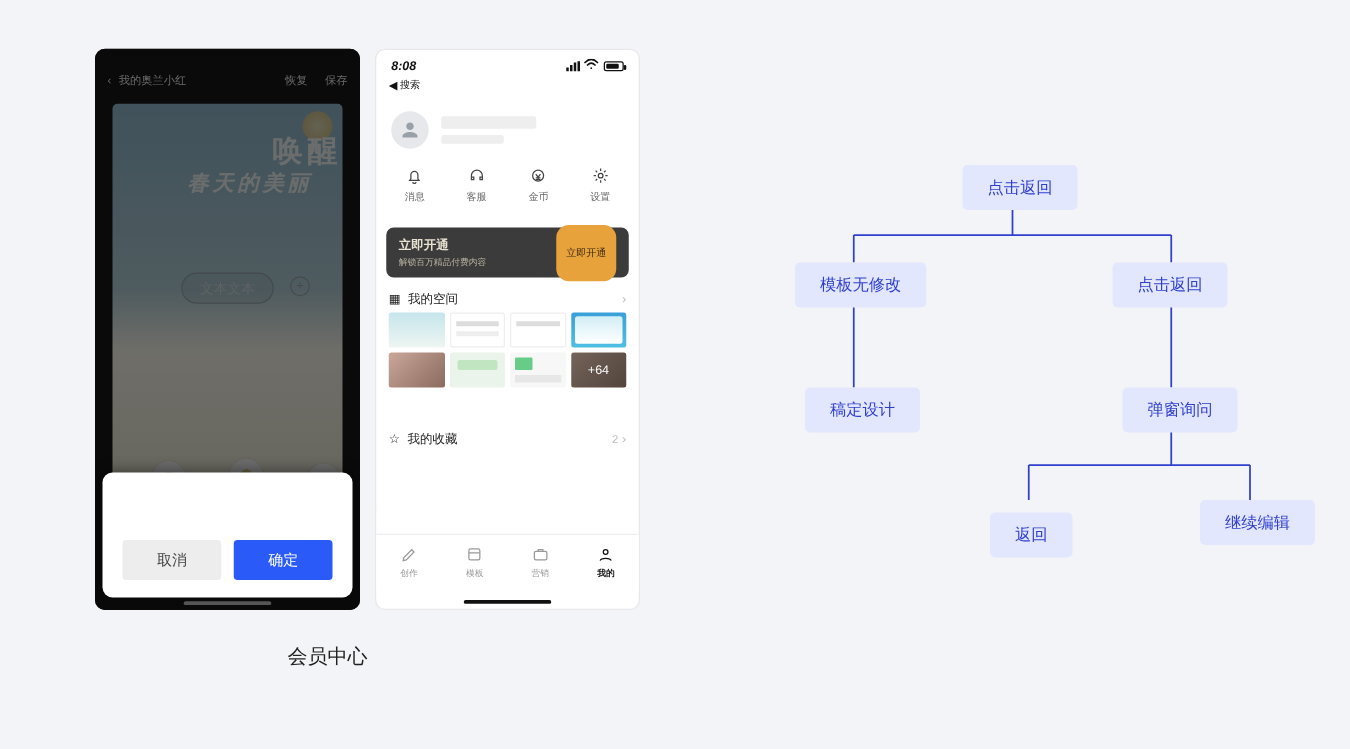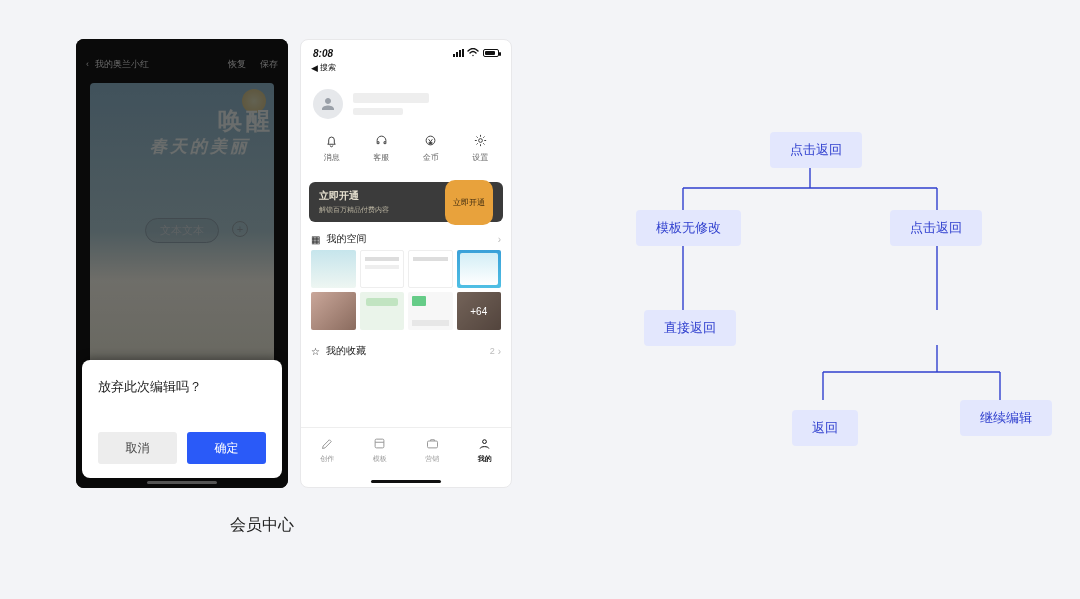--- a/index.html
+++ b/index.html
@@ -56,21 +56,21 @@
   .vip .s { font-size:7px; color:#b9b3a0; margin-top:2px;}
   .vip .sp { flex:1;}
   .vip .go { background:#e8a23c; color:#3b2a10; font-size:8px; padding:17px 8px; border-radius:10px; }
   .p2-sec { position:absolute; left:10px; right:10px; display:flex; align-items:center; font-size:10px; color:#222; }
   .p2-sec .star { margin-right:6px; color:#222; }
   .p2-sec .sp { flex:1;}
   .p2-sec .cnt { color:#bbb; font-size:9px; margin-right:3px;}
   .p2-sec .chev { color:#bbb; font-size:10px;}
   .sec1 { top:192px; }
   .grid { position:absolute; left:10px; right:10px; top:210px; display:grid; grid-template-columns:repeat(4,1fr); gap:4px; }
-  .cell { height:38px; border-radius:2px; position:relative; overflow:hidden; background:#eef2f3;text-align:right; }
+  .cell { height:28px; border-radius:2px; position:relative; overflow:hidden; background:#eef2f3;text-align:right; }
   .c1{ background:linear-gradient(#c6e5ec,#eef6f2);} 
   .c2{ background:#fff; border:1px solid #eee;} .c2::before{content:"";position:absolute;left:4px;right:4px;top:6px;height:4px;background:#ddd;} .c2::after{content:"";position:absolute;left:4px;right:4px;top:14px;height:4px;background:#eee;}
   .c3{ background:#fff; border:1px solid #eee;} .c3::before{content:"";position:absolute;left:4px;right:4px;top:6px;height:4px;background:#ddd;}
   .c4{ background:linear-gradient(#3aa0d8,#4fbfe4);} .c4::before{content:"";position:absolute;left:3px;right:3px;top:3px;bottom:3px;background:linear-gradient(#d3eef6,#fff); border-radius:2px;}
   .c5{ background:linear-gradient(135deg,#caa79a,#8a6b5e);} 
   .c6{ background:#eaf4ea;} .c6::before{content:"";position:absolute;left:6px;top:6px;right:6px;height:8px;background:#c1e4c1;border-radius:2px;}
   .c7{ background:#f7f7f7;} .c7::before{content:"";position:absolute;left:4px;top:4px;width:14px;height:10px;background:#66cc88;border-radius:1px;} .c7::after{content:"";position:absolute;left:4px;bottom:4px;right:4px;height:6px;background:#e7e7e7;}
   .c8{ background:linear-gradient(135deg,#b7a08e,#6e5c50);} .c8 .ov{position:absolute;inset:0;background:rgba(60,50,45,.55);color:#fff;display:flex;align-items:center;justify-content:center;font-size:10px;}
   .sec2 { top:304px; }
   .p2-tabbar { position:absolute; bottom:16px; left:0; right:0; height:44px; border-top:1px solid #eee; display:flex; justify-content:space-around; align-items:center; background:#fff; }
@@ -111,21 +111,20 @@
     <div class="hero-daisy">
       <div class="daisy d1"></div>
         <div class="daisy d2"></div>
         <div class="daisy d3"></div>
         <div class="daisy d4"></div>
         <div class="daisy d5"></div>
         <div class="daisy d6"></div>
     </div>
   </div>
   <div class="modal">
-    <div class="q">放弃此次编辑吗？</div>
     <div class="btns">
       <div class="btn btn-cancel">取消</div>
       <div class="btn btn-ok">确定</div>
     </div>
   </div>
   <div class="homebar"></div>
 </div>
 
 <div class="phone2">
   <div class="p2-status">
@@ -286,16 +285,17 @@
     <line x1="367" y1="135" x2="367" y2="200"></line>
 
     <line x1="367" y1="235" x2="367" y2="262"></line>
     <line x1="253" y1="262" x2="430" y2="262"></line>
     <line x1="253" y1="262" x2="253" y2="290"></line>
     <line x1="430" y1="262" x2="430" y2="290"></line>
   </svg>
   <div class="node" style="left:66px; top:100px">模板无修改</div>
   <div class="node" style="left:200px; top:22px">点击返回</div>
   <div class="node" style="left:320px; top:100px">点击返回</div>
-  <div class="node" style="left:74px; top:200px">直接返回</div>
+  <div class="node" style="left:74px; top:200px">稿定设计</div>
+  <div class="node" style="left:328px; top:200px">弹窗询问</div>
   <div class="node" style="left:222px; top:300px">返回</div>
   <div class="node" style="left:390px; top:290px">继续编辑</div>
 </div>
 
 </body></html>

